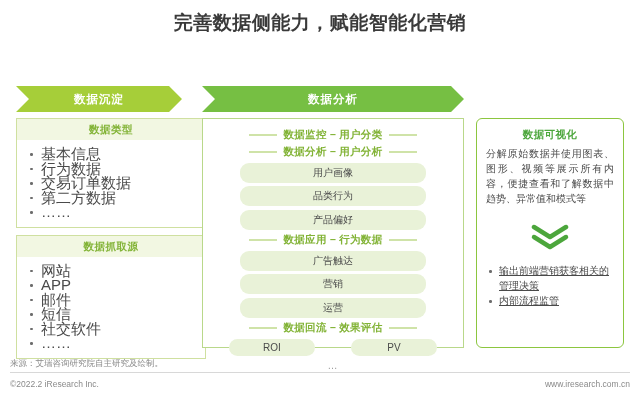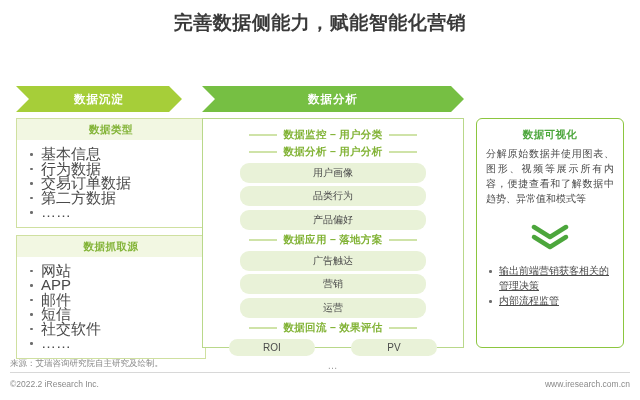--- a/index.html
+++ b/index.html
@@ -275,21 +275,21 @@
         <span class="rule"></span>
         <span class="txt">数据分析 – 用户分析</span>
         <span class="rule"></span>
       </div>
       <div class="pill">用户画像</div>
       <div class="pill">品类行为</div>
       <div class="pill">产品偏好</div>
 
       <div class="sec-head">
         <span class="rule"></span>
-        <span class="txt">数据应用 – 落地方案</span>
+        <span class="txt">数据应用 – 行为数据</span>
         <span class="rule"></span>
       </div>
       <div class="pill">广告触达</div>
       <div class="pill">营销</div>
       <div class="pill">运营</div>
 
       <div class="sec-head">
         <span class="rule"></span>
         <span class="txt">数据回流 – 效果评估</span>
         <span class="rule"></span>

